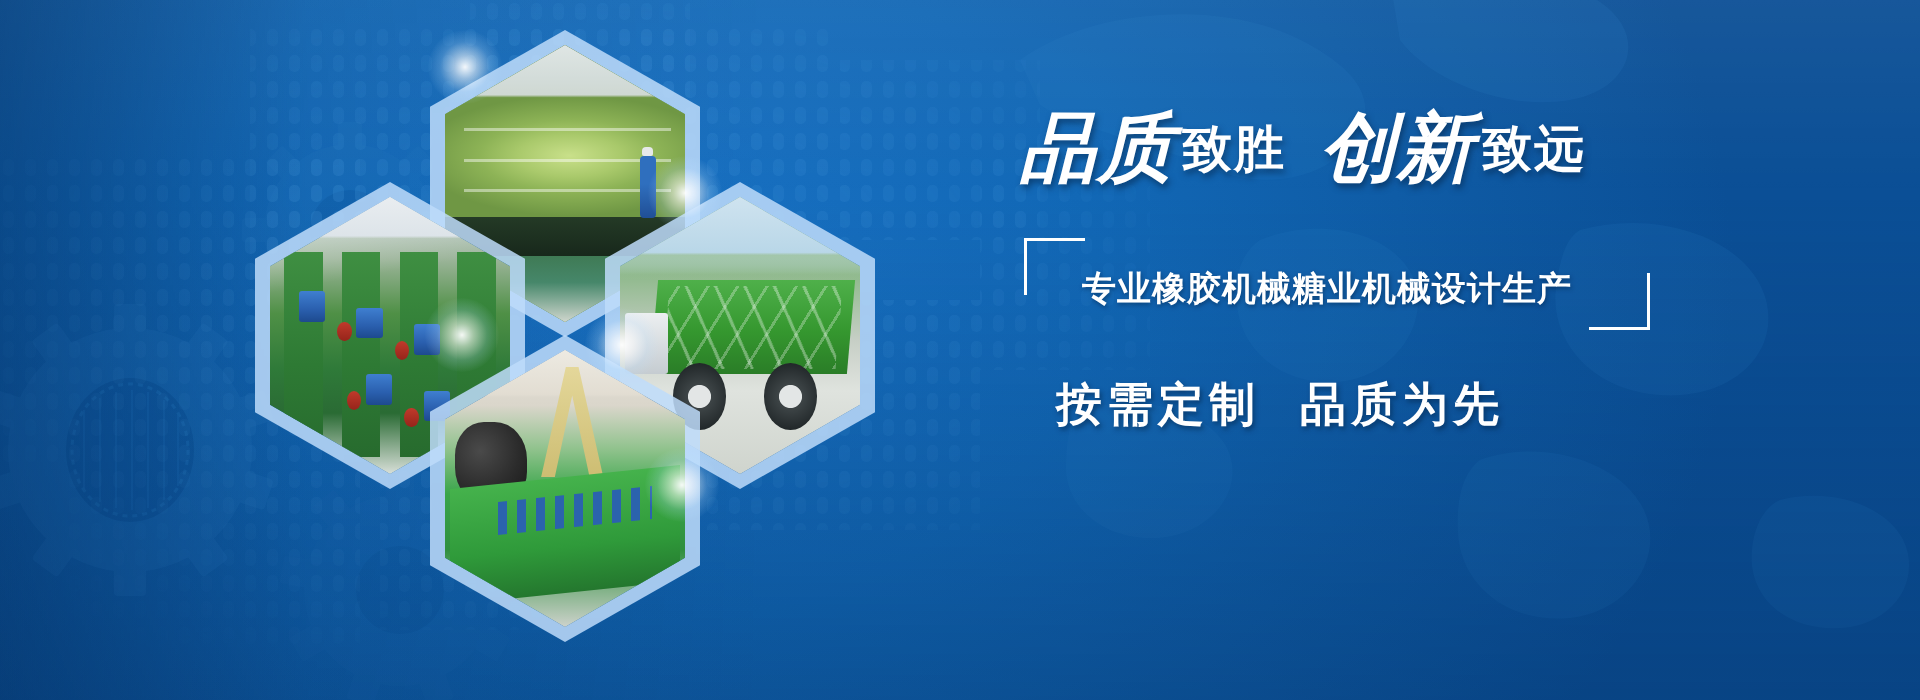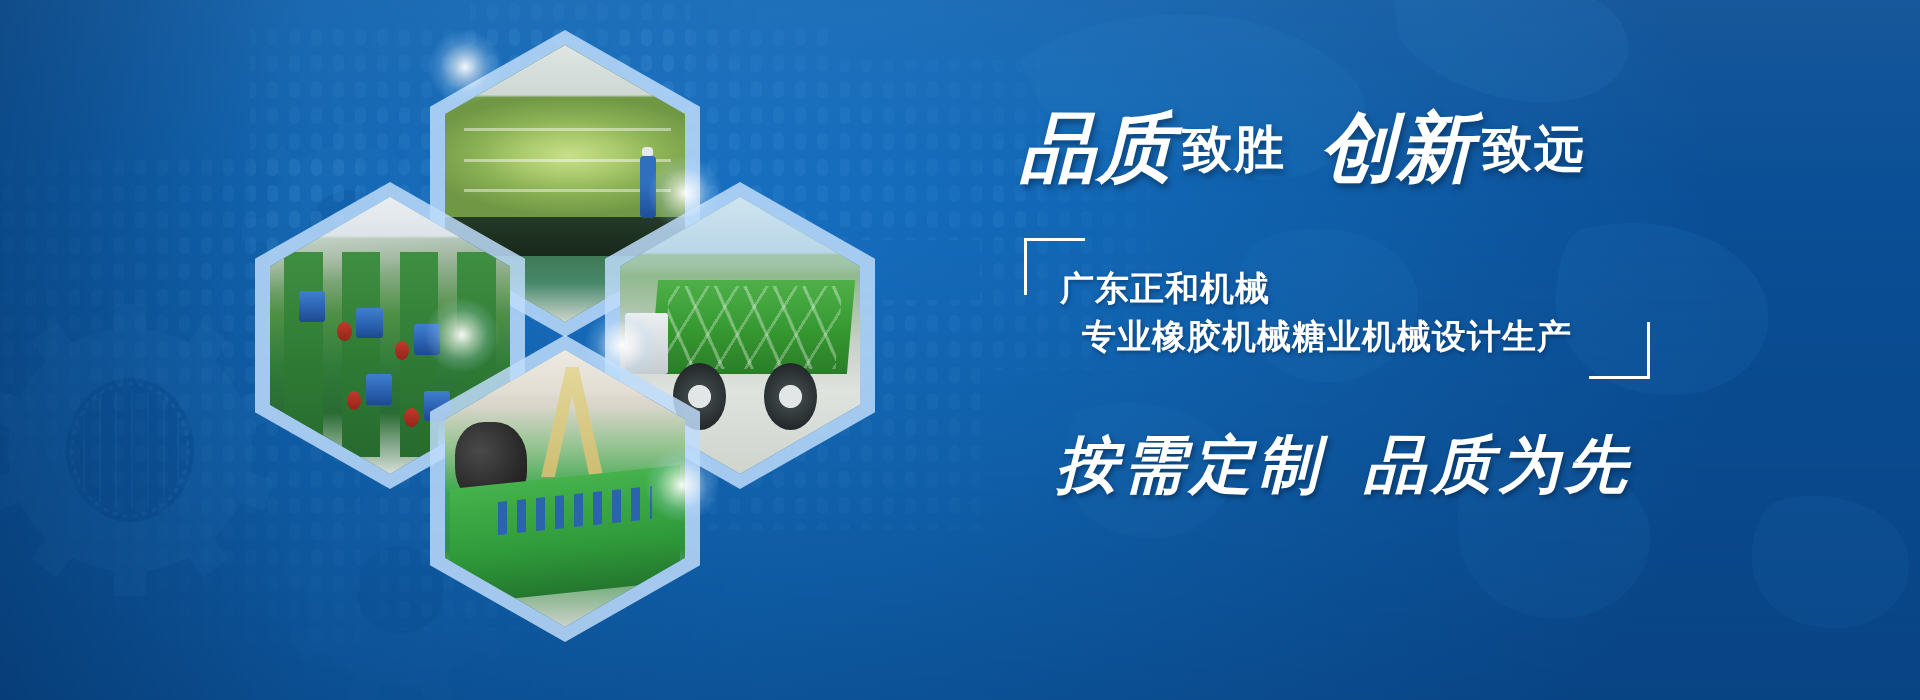--- a/index.html
+++ b/index.html
@@ -282,22 +282,21 @@
     white-space: nowrap;
     text-shadow: 1px 2px 4px rgba(4,32,66,.5);
   }
   .sub-line.indent { padding-left: 22px; }
 
   
   #slogans { margin-top: 42px; padding-left: 36px; }
   .slogan {
     font-family: "DejaVu Serif", "Liberation Serif", serif;
     font-weight: 700;
-    font-style: italic;
-    font-size: 62px;
+    font-size: 46px;
     line-height: 1.42;
     letter-spacing: 5px;
     white-space: nowrap;
     text-shadow: 2px 3px 5px rgba(4,32,66,.55);
   }
   .slogan .sp { display:inline-block; width: 40px; }
 </style>
 </head>
 <body>
 
@@ -550,21 +549,20 @@
 
   <div id="copy">
 
     <div class="headline">
       <span class="hl-strong">品质</span><span class="hl-light">致胜</span><span class="hl-gap"></span><span class="hl-strong">创新</span><span class="hl-light">致远</span>
     </div>
 
     <div id="subblock">
       <span class="brk tl"></span>
       <span class="brk br"></span>
-      <div class="sub-line">广东正和机械</div>
       <div class="sub-line indent">专业橡胶机械糖业机械设计生产</div>
     </div>
 
     <div id="slogans">
       <div class="slogan">
         <span>按需定制</span><span class="sp"></span><span>品质为先</span>
       </div>
     </div>
 
   </div>

